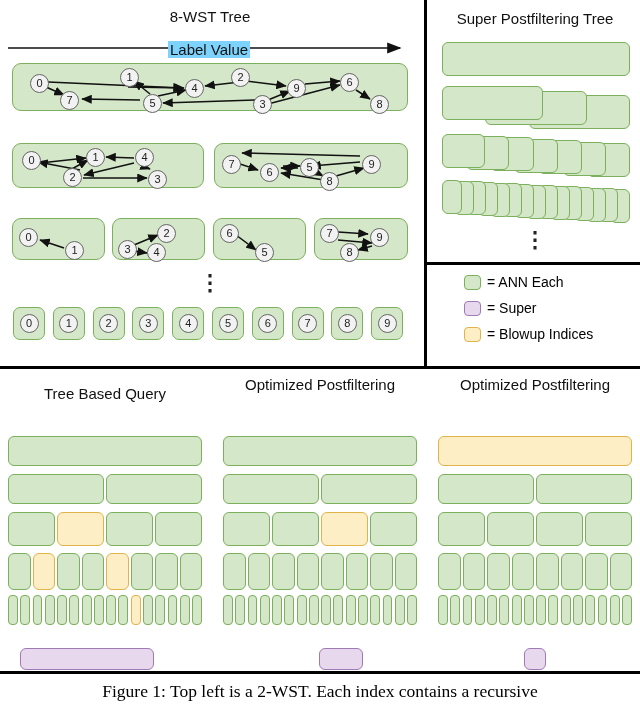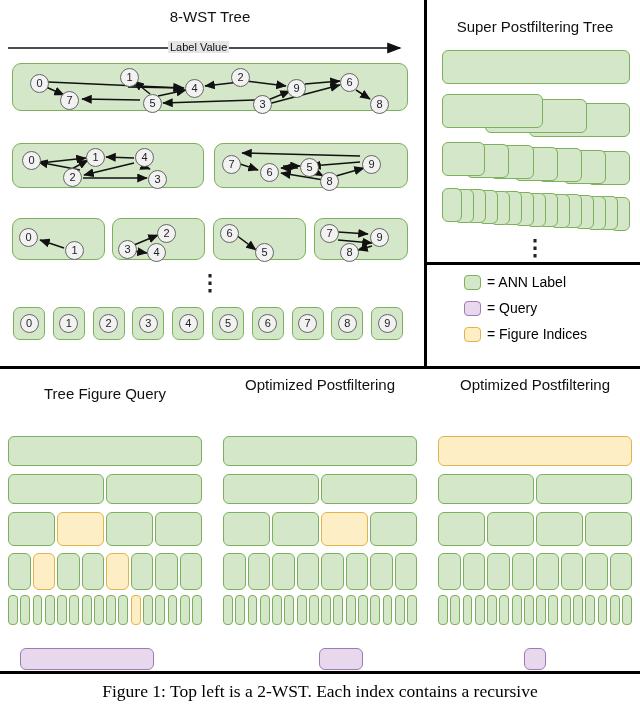--- a/index.html
+++ b/index.html
@@ -27,21 +27,21 @@
         font-size:11px;line-height:17px;text-align:center;color:#222;
         font-family:"Liberation Sans",sans-serif;z-index:5;}
 
   .dots{position:absolute;text-align:center;font-size:17px;line-height:7px;
         letter-spacing:0;color:#222;font-weight:bold;}
 
   
   .lgrow{position:absolute;display:flex;align-items:center;gap:6px;font-size:14px;}
   .swatch{width:17px;height:15px;border-radius:4px;box-sizing:border-box;}
 
-  .axislbl{position:absolute;font-size:11px;background:#e5e5e5;padding:0 2px;color:#111;}
+  .axislbl{position:absolute;font-size:15px;background:#7dd3fc;padding:0 2px;color:#111;}
 
   .caption{position:absolute;left:0;width:640px;text-align:center;
            font-family:"Liberation Serif",serif;font-size:17.5px;color:#000;}
 
   svg{position:absolute;left:0;top:0;overflow:visible;}
 </style>
 </head>
 <body>
 
 <div class="panel" id="wst-panel" style="left:0;top:0;width:420px;height:366px;">
@@ -178,21 +178,21 @@
       <div class="blk g" style="left: 291.6px; top: 307px; width: 32px; height: 33px; border-radius: 7px;"></div>
       <div class="node" style="left: 298.1px; top: 314px;">7</div>
       <div class="blk g" style="left: 331.4px; top: 307px; width: 32px; height: 33px; border-radius: 7px;"></div>
       <div class="node" style="left: 337.9px; top: 314px;">8</div>
       <div class="blk g" style="left: 371.2px; top: 307px; width: 32px; height: 33px; border-radius: 7px;"></div>
       <div class="node" style="left: 377.7px; top: 314px;">9</div>
     </div>
 
 </div>
 
-<div class="panel" id="super-panel" style="left:430px;top:12px;width:210px;height:262px;">
+<div class="panel" id="super-panel" style="left:430px;top:4px;width:210px;height:262px;">
   <div class="ptitle" style="left:0;top:6px;width:210px;">Super Postfiltering Tree</div>
 
   <div id="super-layers">
       <div class="blk g" style="left: 12px; top: 38px; width: 188px; height: 34px; border-radius: 6px; z-index: 1; background: rgb(212, 231, 201); border: 1.4px solid rgb(124, 176, 92);"></div>
       <div class="blk g" style="left: 12px; top: 82px; width: 101.075px; height: 34px; border-radius: 6px; z-index: 3; background: rgb(212, 231, 201); border: 1.4px solid rgb(124, 176, 92);"></div>
       <div class="blk g" style="left: 55.4624px; top: 86.5px; width: 101.075px; height: 34px; border-radius: 6px; z-index: 2; background: rgb(212, 231, 201); border: 1.4px solid rgb(124, 176, 92);"></div>
       <div class="blk g" style="left: 98.9247px; top: 91px; width: 101.075px; height: 34px; border-radius: 6px; z-index: 1; background: rgb(212, 231, 201); border: 1.4px solid rgb(124, 176, 92);"></div>
       <div class="blk g" style="left: 12px; top: 130px; width: 43.318px; height: 34px; border-radius: 6px; z-index: 7; background: rgb(212, 231, 201); border: 1.4px solid rgb(124, 176, 92);"></div>
       <div class="blk g" style="left: 36.1137px; top: 131.5px; width: 43.318px; height: 34px; border-radius: 6px; z-index: 6; background: rgb(212, 231, 201); border: 1.4px solid rgb(124, 176, 92);"></div>
       <div class="blk g" style="left: 60.2273px; top: 133px; width: 43.318px; height: 34px; border-radius: 6px; z-index: 5; background: rgb(212, 231, 201); border: 1.4px solid rgb(124, 176, 92);"></div>
@@ -217,36 +217,36 @@
       <div class="blk g" style="left: 179.785px; top: 185px; width: 20.2151px; height: 34px; border-radius: 6px; z-index: 1; background: rgb(212, 231, 201); border: 1.4px solid rgb(124, 176, 92);"></div>
     </div>
 
   <div class="dots" style="left:85px;top:225px;width:40px;font-size:22px;line-height:22px;">⋮</div>
 </div>
 
 <div class="panel" id="legend-panel" style="left:430px;top:266px;width:210px;height:100px;">
   <div id="legend-rows">
       <div class="lgrow" style="left: 34px; top: 8px;">
         <div class="swatch" style="background: rgb(212, 231, 201); border: 1.5px solid rgb(124, 176, 92);"></div>
-        <div>= ANN Label</div>
+        <div>= ANN Each</div>
       </div>
       <div class="lgrow" style="left: 34px; top: 34px;">
         <div class="swatch" style="background: rgb(231, 216, 238); border: 1.5px solid rgb(160, 122, 180);"></div>
-        <div>= Query</div>
+        <div>= Super</div>
       </div>
       <div class="lgrow" style="left: 34px; top: 60px;">
         <div class="swatch" style="background: rgb(253, 238, 197); border: 1.5px solid rgb(224, 180, 75);"></div>
-        <div>= Figure Indices</div>
+        <div>= Blowup Indices</div>
       </div>
     </div>
 </div>
 
 <div id="query-panels">
     <div class="panel" style="left: 0px; top: 372px; width: 210px; height: 299px;">
-      <div class="ptitle" style="left: 0px; top: 13px; width: 210px;">Tree Figure Query</div>
+      <div class="ptitle" style="left: 0px; top: 13px; width: 210px;">Tree Based Query</div>
       <div class="blk g" style="left: 8px; top: 64px; width: 194px; height: 30px; border-radius: 6px; background: rgb(212, 231, 201); border: 1.4px solid rgb(124, 176, 92); z-index: 1;"></div>
       <div class="blk g" style="left: 8px; top: 102px; width: 96.25px; height: 30px; border-radius: 6px; background: rgb(212, 231, 201); border: 1.4px solid rgb(124, 176, 92); z-index: 1;"></div>
       <div class="blk g" style="left: 105.75px; top: 102px; width: 96.25px; height: 30px; border-radius: 6px; background: rgb(212, 231, 201); border: 1.4px solid rgb(124, 176, 92); z-index: 1;"></div>
       <div class="blk g" style="left: 8px; top: 140px; width: 47.375px; height: 34px; border-radius: 6px; background: rgb(212, 231, 201); border: 1.4px solid rgb(124, 176, 92); z-index: 1;"></div>
       <div class="blk y" style="left: 56.875px; top: 140px; width: 47.375px; height: 34px; border-radius: 6px; background: rgb(253, 238, 197); border: 1.4px solid rgb(224, 180, 75); z-index: 3;"></div>
       <div class="blk g" style="left: 105.75px; top: 140px; width: 47.375px; height: 34px; border-radius: 6px; background: rgb(212, 231, 201); border: 1.4px solid rgb(124, 176, 92); z-index: 1;"></div>
       <div class="blk g" style="left: 154.625px; top: 140px; width: 47.375px; height: 34px; border-radius: 6px; background: rgb(212, 231, 201); border: 1.4px solid rgb(124, 176, 92); z-index: 1;"></div>
       <div class="blk g" style="left: 8px; top: 181px; width: 22.5px; height: 37px; border-radius: 6px; background: rgb(212, 231, 201); border: 1.4px solid rgb(124, 176, 92); z-index: 1;"></div>
       <div class="blk y" style="left: 32.5px; top: 181px; width: 22.5px; height: 37px; border-radius: 6px; background: rgb(253, 238, 197); border: 1.4px solid rgb(224, 180, 75); z-index: 3;"></div>
       <div class="blk g" style="left: 57px; top: 181px; width: 22.5px; height: 37px; border-radius: 6px; background: rgb(212, 231, 201); border: 1.4px solid rgb(124, 176, 92); z-index: 1;"></div>

